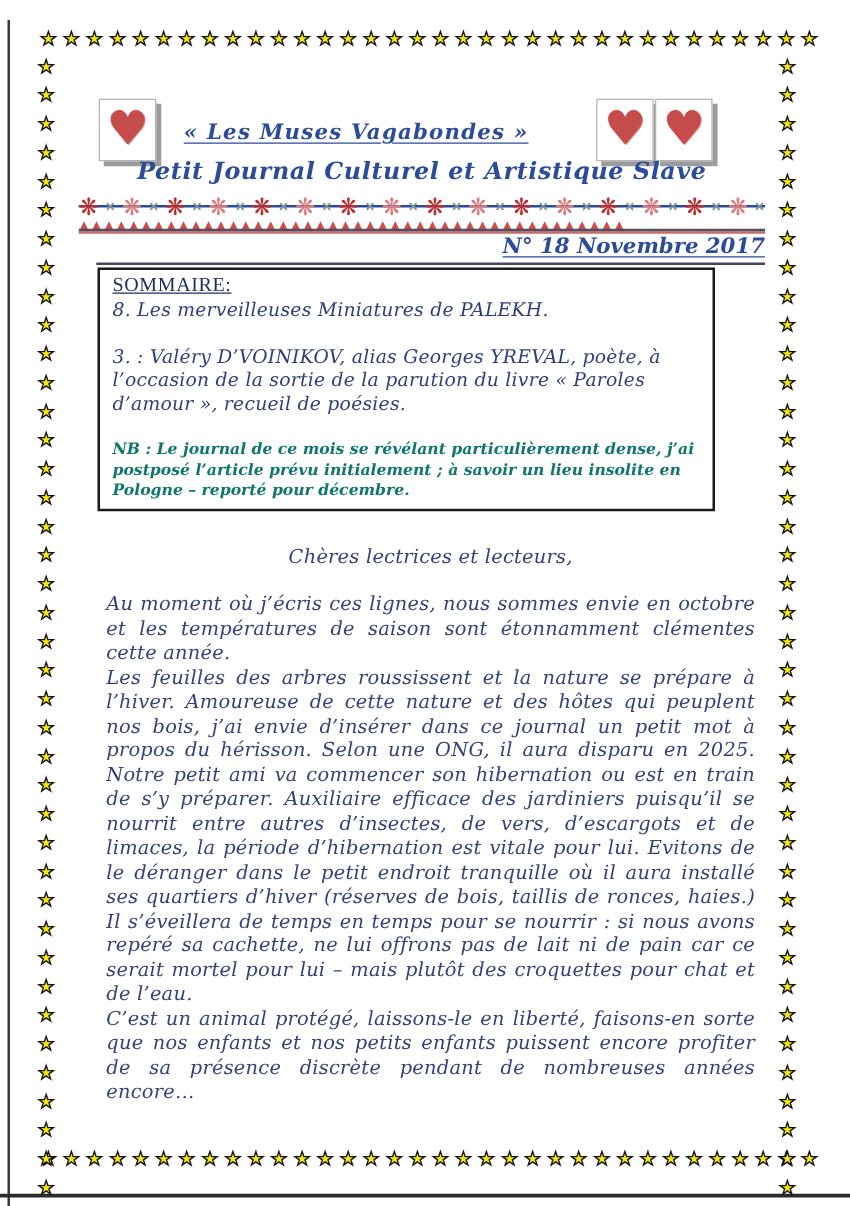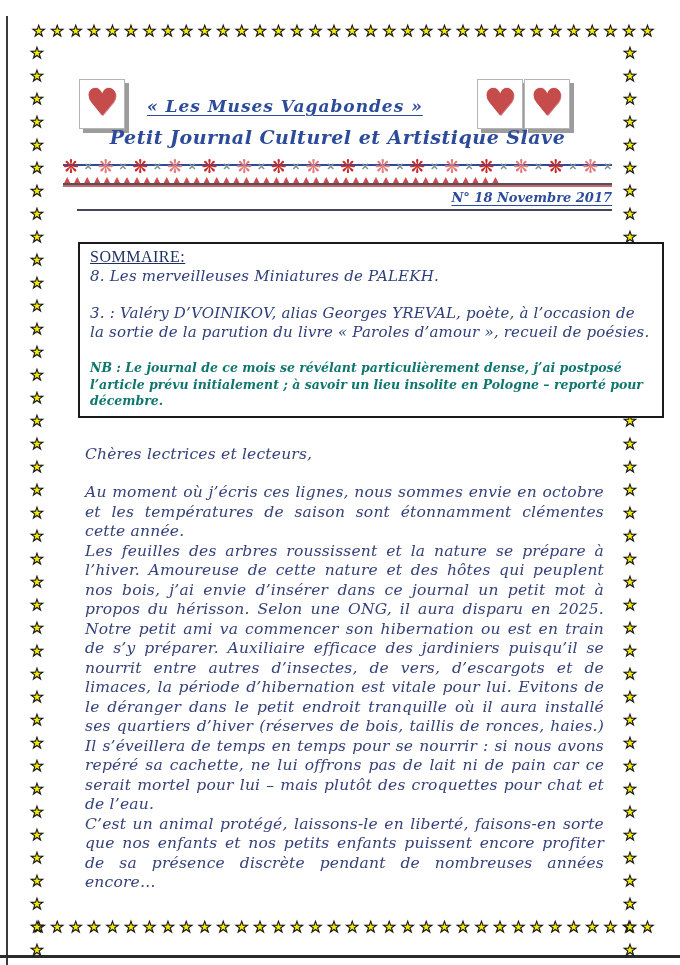--- a/index.html
+++ b/index.html
@@ -59,27 +59,27 @@
   .band-row2{
     white-space:nowrap;overflow:hidden;color:#cf4a4a;font-size:11px;line-height:9px;
     letter-spacing:1.5px;border-bottom:2px solid #c96a6a;height:9px;
   }
   .dark-rule{position:absolute;top:109px;left:0;right:0;height:2px;background:#50505e;}
   .issue-row{
     position:absolute;top:113px;left:14px;right:0;text-align:right;
     border-bottom:2px solid #45455a;padding-bottom:3px;
   }
   .issue{
-    font-size:13px;font-weight:bold;font-style:italic;color:#2d4b9b;
+    font-size:17px;font-weight:bold;font-style:italic;color:#2d4b9b;
     text-decoration:underline;text-underline-offset:3px;white-space:nowrap;
   }
 
   
   .sommaire{
-    margin:28px 0 0 15px;width:586px;box-sizing:border-box;
+    margin:0 0 0 15px;width:494px;box-sizing:border-box;
     border:2px solid #1a1a1a;padding:4px 10px 6px;background:#fff;
   }
   .som-heading{
     font-family:"Liberation Serif",serif;font-size:16px;color:#1d2f5e;
     text-decoration:underline;letter-spacing:.5px;margin:0 0 1px 0;
   }
   .som-item{
     margin:0 0 18px 0;font-style:italic;color:#2e3e7a;
     font-size:15px;line-height:19px;letter-spacing:.2px;
   }
@@ -89,21 +89,21 @@
     font-size:12.5px;line-height:16.5px;
   }
 
   
   .letter{margin:27px 0 0 22px;width:519px;color:#35417a;}
   .letter p{
     font-style:italic;font-size:15.5px;line-height:19.5px;letter-spacing:.2px;
     margin:0;text-align:justify;
   }
   .letter p.gap-after{margin-bottom:19px;}
-  .letter .greet,.letter .closing,.letter .sig{text-align:left;}
+  .letter .greet,.letter .closing,.letter .sig{text-align:center;}
 </style>
 </head>
 <body>
 
 <div class="page">
   <div class="edge-left"></div>
   <div class="edge-bottom"></div>
 
   <div class="stars star-top">★★★★★★★★★★★★★★★★★★★★★★★★★★★★★★★★★★</div>
   <div class="stars star-bottom">★★★★★★★★★★★★★★★★★★★★★★★★★★★★★★★★★★</div>

